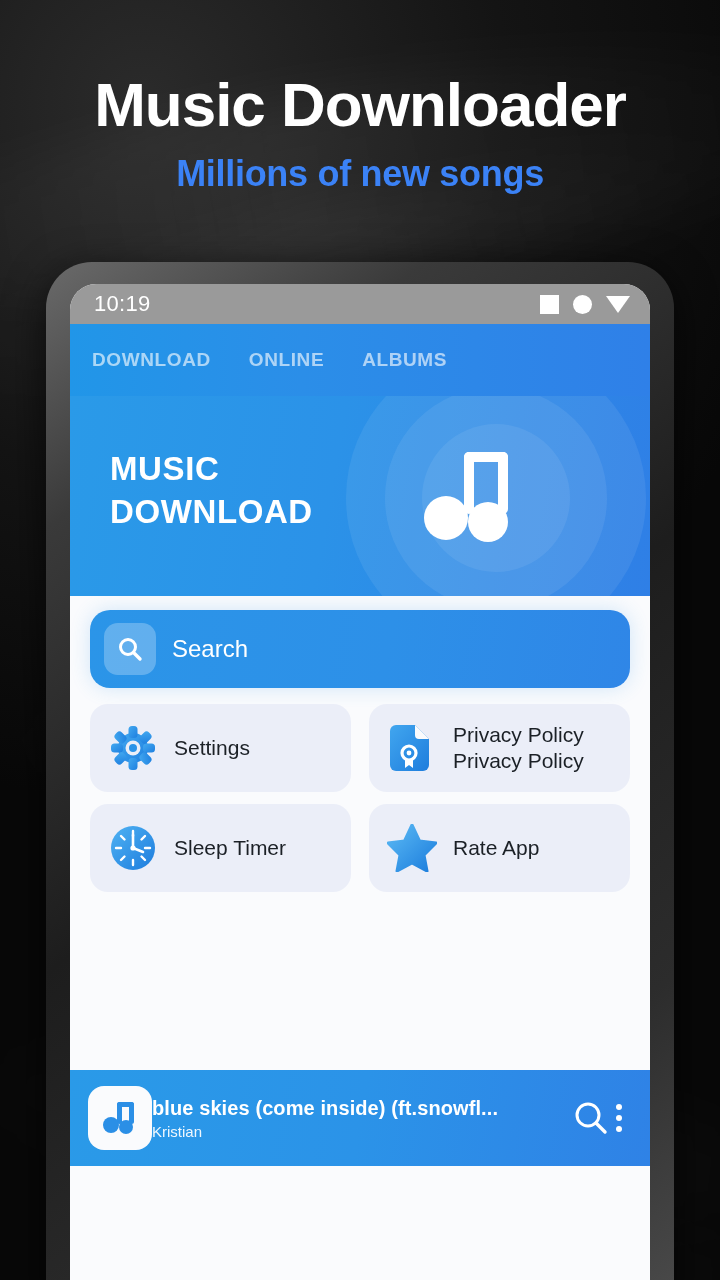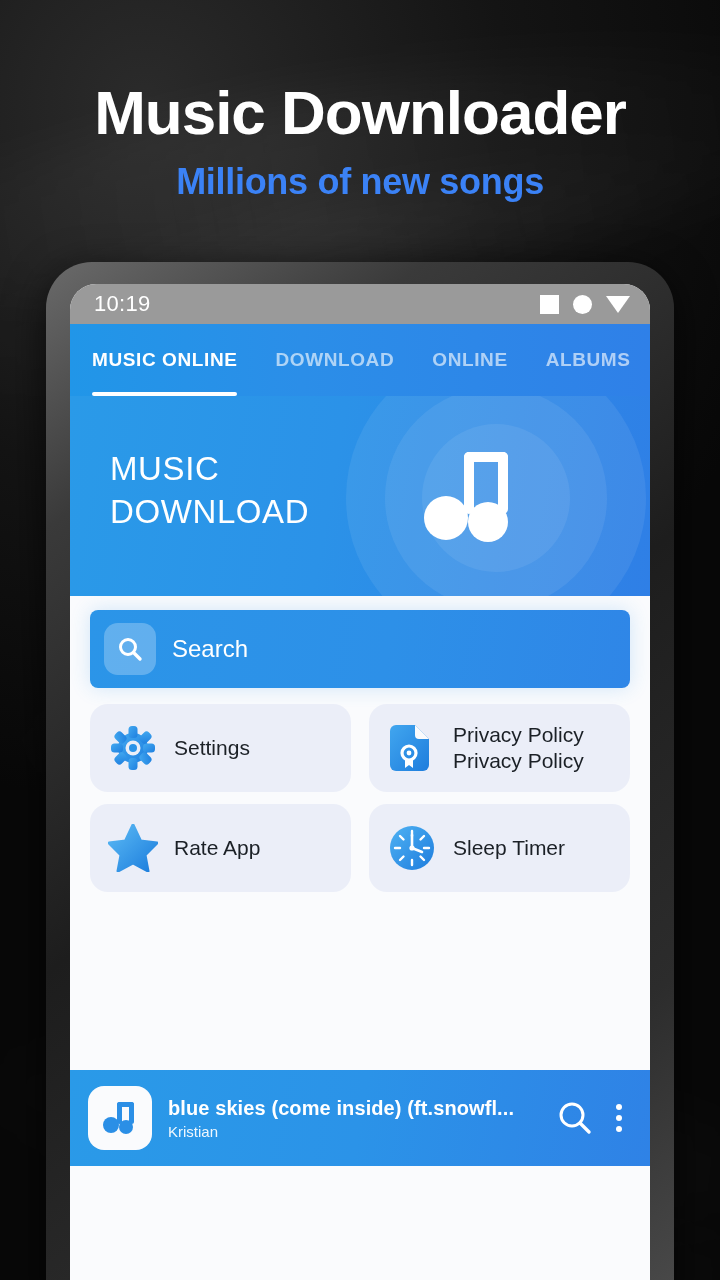--- a/index.html
+++ b/index.html
@@ -29,21 +29,21 @@
         background:linear-gradient(90deg, rgba(255,255,255,0) 0%, rgba(255,255,255,.08) 50%, rgba(255,255,255,0) 100%);
         transform:rotate(7deg); }
   .s4 { width:700px; height:90px; left:120px; top:1210px;
         background:linear-gradient(90deg, rgba(255,255,255,0) 0%, rgba(255,255,255,.06) 50%, rgba(255,255,255,0) 100%);
         transform:rotate(5deg); }
   .s5 { width:500px; height:70px; left:-40px; top:640px;
         background:linear-gradient(90deg, rgba(255,255,255,0) 0%, rgba(255,255,255,.05) 50%, rgba(255,255,255,0) 100%);
         transform:rotate(-24deg); }
 
   
-  .headline { position:absolute; top:72px; left:0; width:720px; text-align:center; z-index:5;margin-top:8px; }
+  .headline { position:absolute; top:72px; left:0; width:720px; text-align:center; z-index:5; }
   .headline h1 {
     font-size:62px; font-weight:bold; color:#ffffff;
     letter-spacing:-1px; line-height:1.05;
   }
   .headline h2 {
     margin-top:16px; font-size:36px; font-weight:bold; color:#3b82f6;
     letter-spacing:-.3px;
   }
 
   
@@ -97,30 +97,30 @@
   .banner {
     height:200px; position:relative; overflow:hidden;
     background:linear-gradient(100deg,#2a9ae8 0%,#2b92e8 45%,#2f7fe6 100%);
   }
   .ripple { position:absolute; border-radius:50%; background:rgba(255,255,255,.075); }
   .r1 { width:300px; height:300px; left:276px; top:-48px; }
   .r2 { width:222px; height:222px; left:315px; top:-9px; }
   .r3 { width:148px; height:148px; left:352px; top:28px; }
   .banner-txt {
     position:absolute; left:40px; top:52px;
-    color:#fff; font-size:33px; font-weight:normal; line-height:1.3; letter-spacing:.6px;
+    color:#fff; font-size:33px; font-weight:bold; line-height:1.3; letter-spacing:.6px;
   }
   .banner-note { position:absolute; left:346px; top:52px; }
 
   
   .content { background:#fafbfd; padding:14px 0 0 0; }
 
   .search-wrap { padding:0 20px; }
   .search-bar {
-    height:78px; border-radius:8px;
+    height:78px; border-radius:20px;
     background:linear-gradient(100deg,#2b95e8 0%,#2d90e8 55%,#2f86e7 100%);
     display:flex; align-items:center; padding:0 14px; gap:16px;
     box-shadow:0 0 20px rgba(45,145,230,.20);
   }
   .search-badge {
     width:52px; height:52px; border-radius:14px; background:rgba(255,255,255,.26);
     display:flex; align-items:center; justify-content:center; flex:0 0 auto;
   }
   .search-text { color:#fff; font-size:24px; }
 
@@ -130,21 +130,21 @@
     display:flex; align-items:center; padding:0 10px 0 18px; gap:16px;
   }
   .tile-icon { width:50px; height:50px; flex:0 0 auto; display:flex; align-items:center; justify-content:center; }
   .tile-label { font-size:21px; color:#1b2026; line-height:1.25; }
 
   
   .spacer { background:#fafbfd; height:178px; }
   .player {
     height:96px;
     background:linear-gradient(100deg,#2a9ae8 0%,#2b93e8 50%,#2f82e6 100%);
-    display:flex; align-items:center; padding:0 22px 0 18px; gap:16px;
+    display:flex; align-items:center; padding:0 22px 0 18px; gap:0;
   }
   .art {
     width:64px; height:64px; border-radius:16px; background:#fafbfd;
     display:flex; align-items:center; justify-content:center; flex:0 0 auto;
   }
   .pmeta { flex:1 1 auto; min-width:0; }
   .ptitle {
     color:#fff; font-size:20px; font-weight:bold; white-space:nowrap;
     overflow:hidden; text-overflow:ellipsis; letter-spacing:.1px;
   }
@@ -177,21 +177,20 @@
     <div class="statusbar">
       <div class="status-time">10:19</div>
       <div class="status-icons">
         <span class="ic-square"></span>
         <span class="ic-circle"></span>
         <span class="ic-tri"></span>
       </div>
     </div>
 
     <div class="tabbar">
-      <div class="tab active">MUSIC ONLINE</div>
       <div class="tab">DOWNLOAD</div>
       <div class="tab">ONLINE</div>
       <div class="tab">ALBUMS</div>
 
     </div>
 
     <div class="banner">
       <div class="ripple r1"></div>
       <div class="ripple r2"></div>
       <div class="ripple r3"></div>
@@ -266,35 +265,20 @@
               <path d="M25 2 v10 a4 4 0 0 0 4 4 h10 z" fill="#fafbfd"></path>
               <circle cx="19" cy="30" r="7" fill="none" stroke="#fff" stroke-width="3.2"></circle>
               <circle cx="19" cy="30" r="2.4" fill="#fff"></circle>
               <path d="M15 36 l0 9 l4 -3 l4 3 l0 -9 z" fill="#fff"></path>
             </svg>
           </span>
           <span class="tile-label">
             <span>Privacy Policy</span><br>
             <span>Privacy Policy</span>
           </span>
-        </div>
-
-        <div class="tile">
-          <span class="tile-icon">
-            <svg width="50" height="48" viewBox="0 0 50 48">
-              <defs>
-                  <linearGradient id="sg" x1="0" y1="0" x2="1" y2="1">
-                <stop offset="0" stop-color="#5cbbf5"></stop>
-                    <stop offset="1" stop-color="#1b7cdc"></stop>
-              </linearGradient>
-                </defs>
-              <path d="M25 1 L32.5 17 L49 19 L37 31 L40 47 L25 39 L10 47 L13 31 L1 19 L17.5 17 Z" fill="url(#sg)" stroke="url(#sg)" stroke-width="3" stroke-linejoin="round"></path>
-            </svg>
-          </span>
-          <span class="tile-label">Rate App</span>
         </div>
 
         <div class="tile">
           <span class="tile-icon">
             <svg width="48" height="48" viewBox="0 0 48 48">
               <defs>
                   <linearGradient id="cg" x1="0" y1="0" x2="1" y2="1">
                 <stop offset="0" stop-color="#4fb2f3"></stop>
                     <stop offset="1" stop-color="#1d7cdd"></stop>
               </linearGradient>
@@ -309,20 +293,35 @@
                 <line x1="32.5" y1="32.5" x2="36" y2="36"></line>
                 <line x1="36" y1="12" x2="32.5" y2="15.5"></line>
                 <line x1="12" y1="36" x2="15.5" y2="32.5"></line>
               </g>
               <line x1="24" y1="24" x2="24" y2="11" stroke="#fff" stroke-width="2.6" stroke-linecap="round"></line>
               <line x1="24" y1="24" x2="34" y2="28" stroke="#fff" stroke-width="2.6" stroke-linecap="round"></line>
               <circle cx="24" cy="24" r="2.6" fill="#fff"></circle>
             </svg>
           </span>
           <span class="tile-label">Sleep Timer</span>
+        </div>
+
+        <div class="tile">
+          <span class="tile-icon">
+            <svg width="50" height="48" viewBox="0 0 50 48">
+              <defs>
+                  <linearGradient id="sg" x1="0" y1="0" x2="1" y2="1">
+                <stop offset="0" stop-color="#5cbbf5"></stop>
+                    <stop offset="1" stop-color="#1b7cdc"></stop>
+              </linearGradient>
+                </defs>
+              <path d="M25 1 L32.5 17 L49 19 L37 31 L40 47 L25 39 L10 47 L13 31 L1 19 L17.5 17 Z" fill="url(#sg)" stroke="url(#sg)" stroke-width="3" stroke-linejoin="round"></path>
+            </svg>
+          </span>
+          <span class="tile-label">Rate App</span>
         </div>
 
       </div>
 
       <div class="spacer"></div>
     </div>
 
     <div class="player">
       <span class="art">
         <svg width="38" height="36" viewBox="0 0 38 36">

